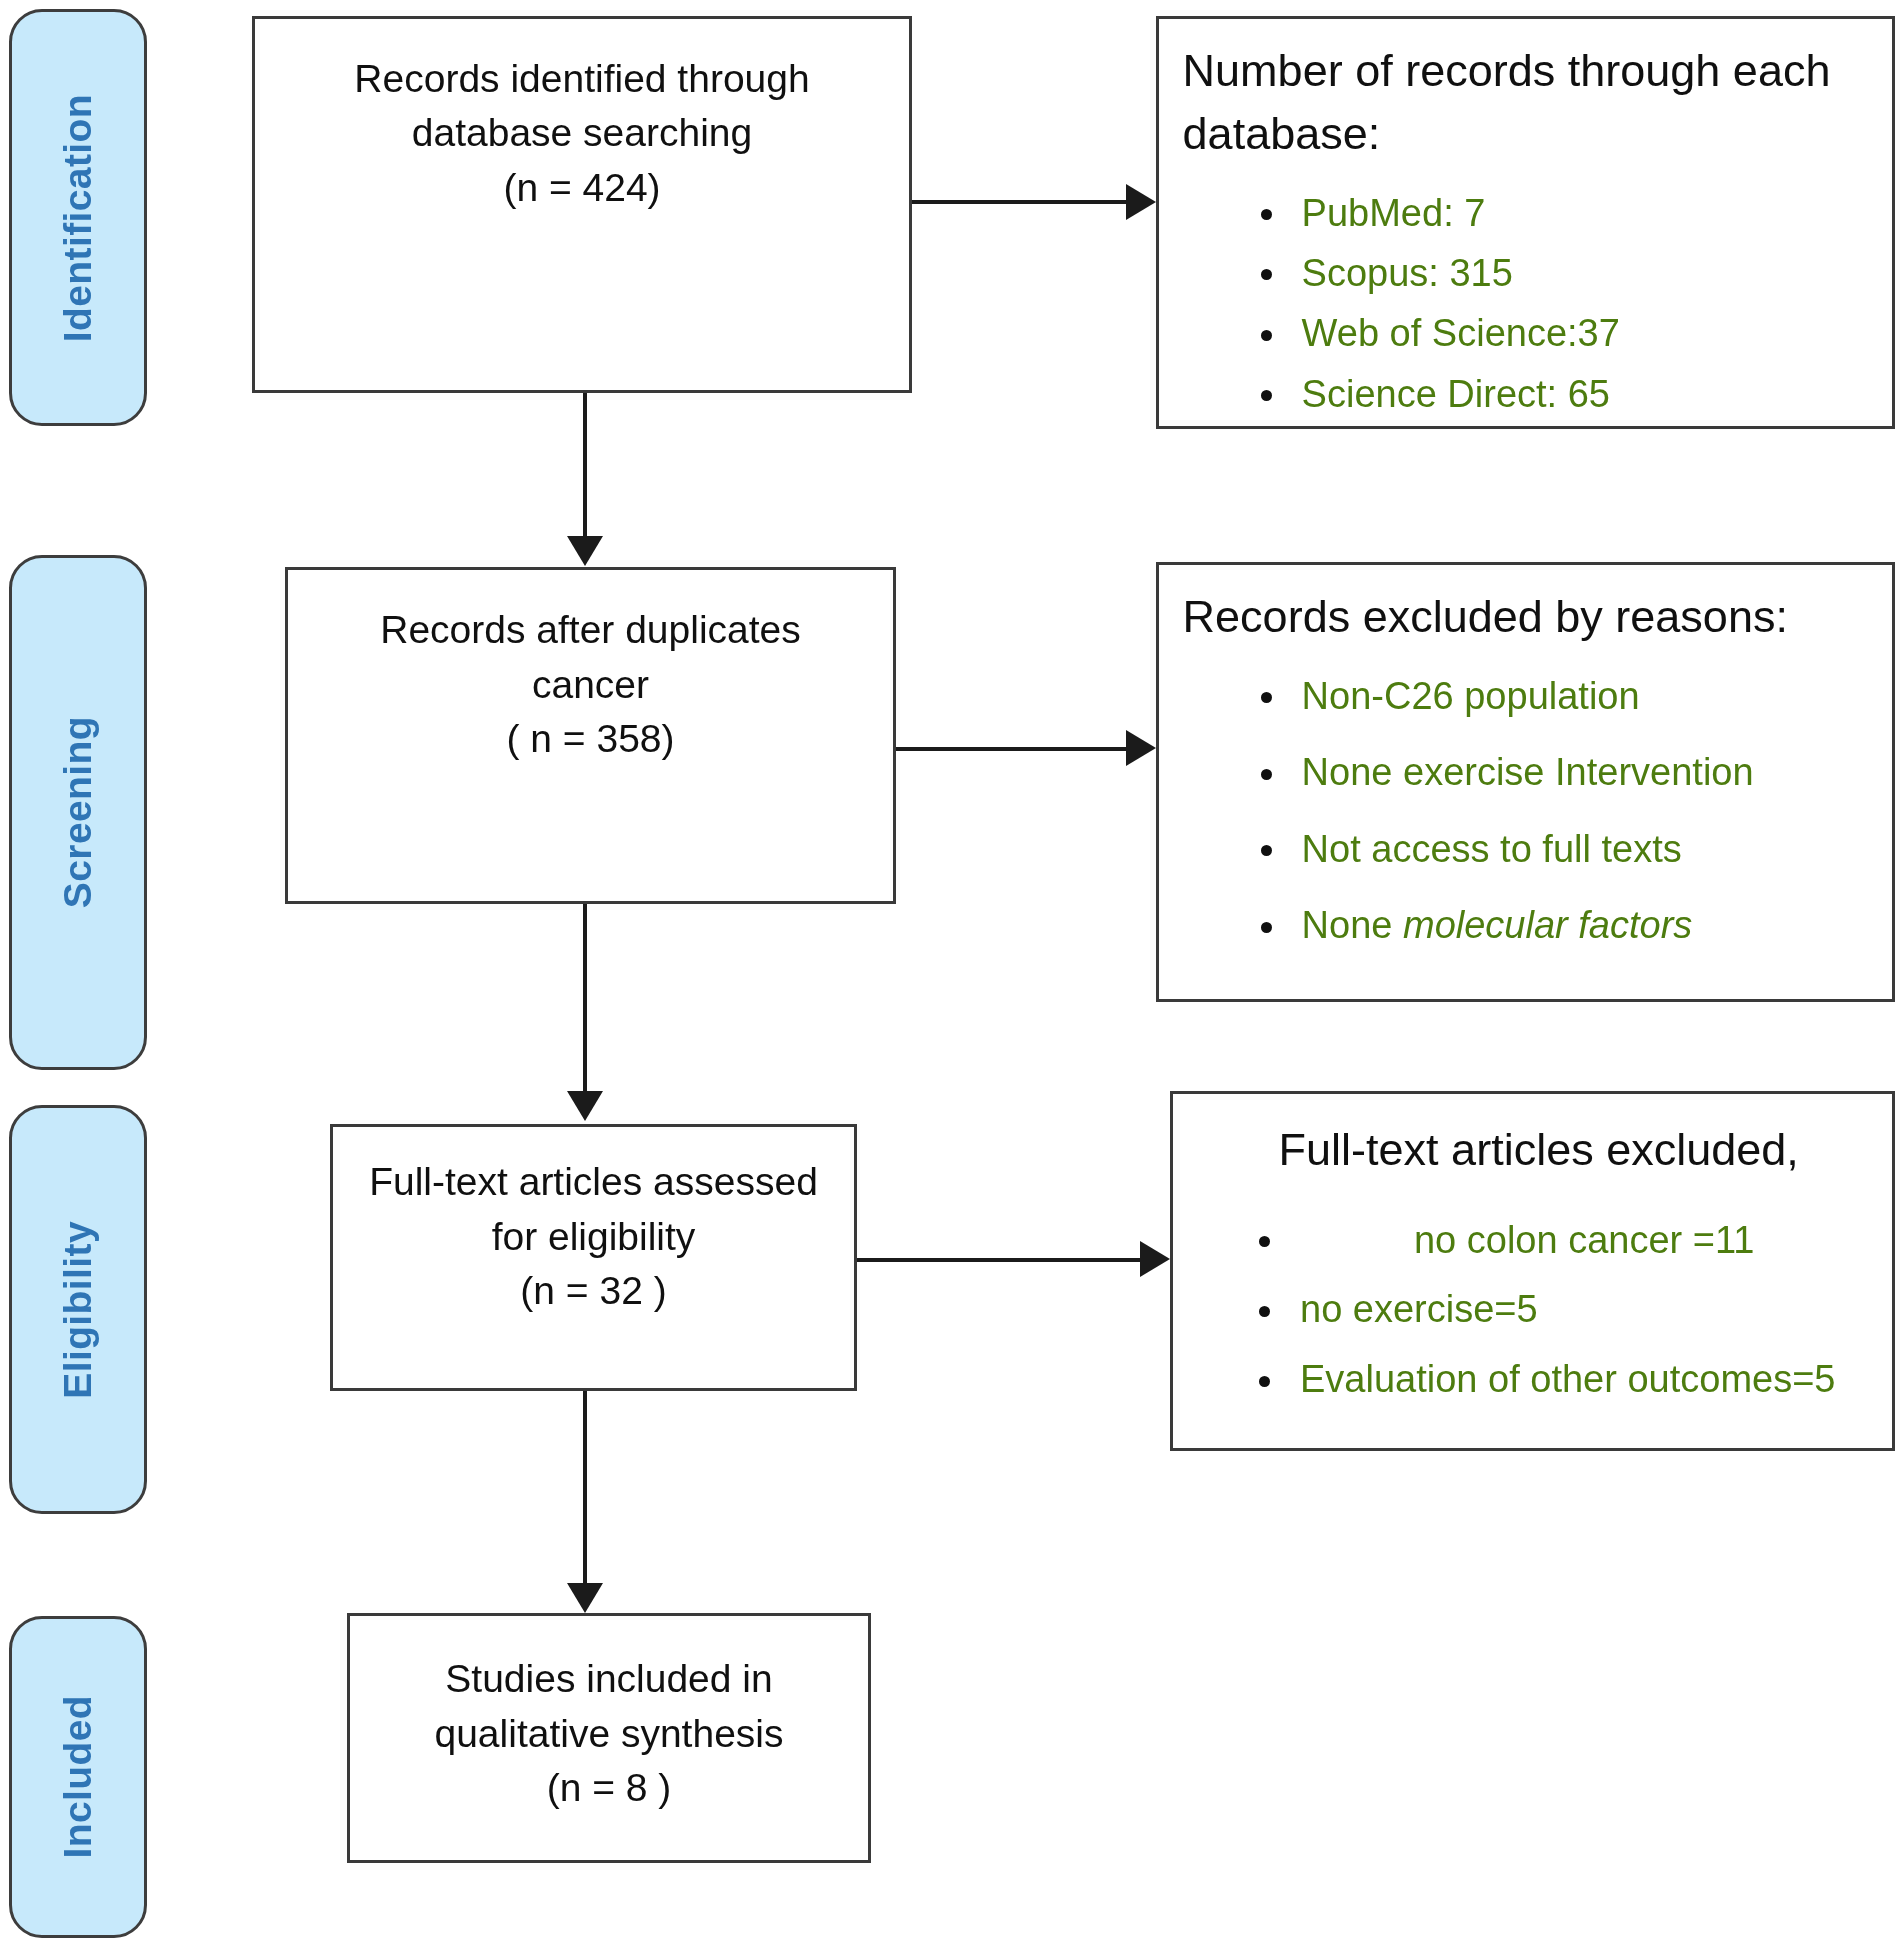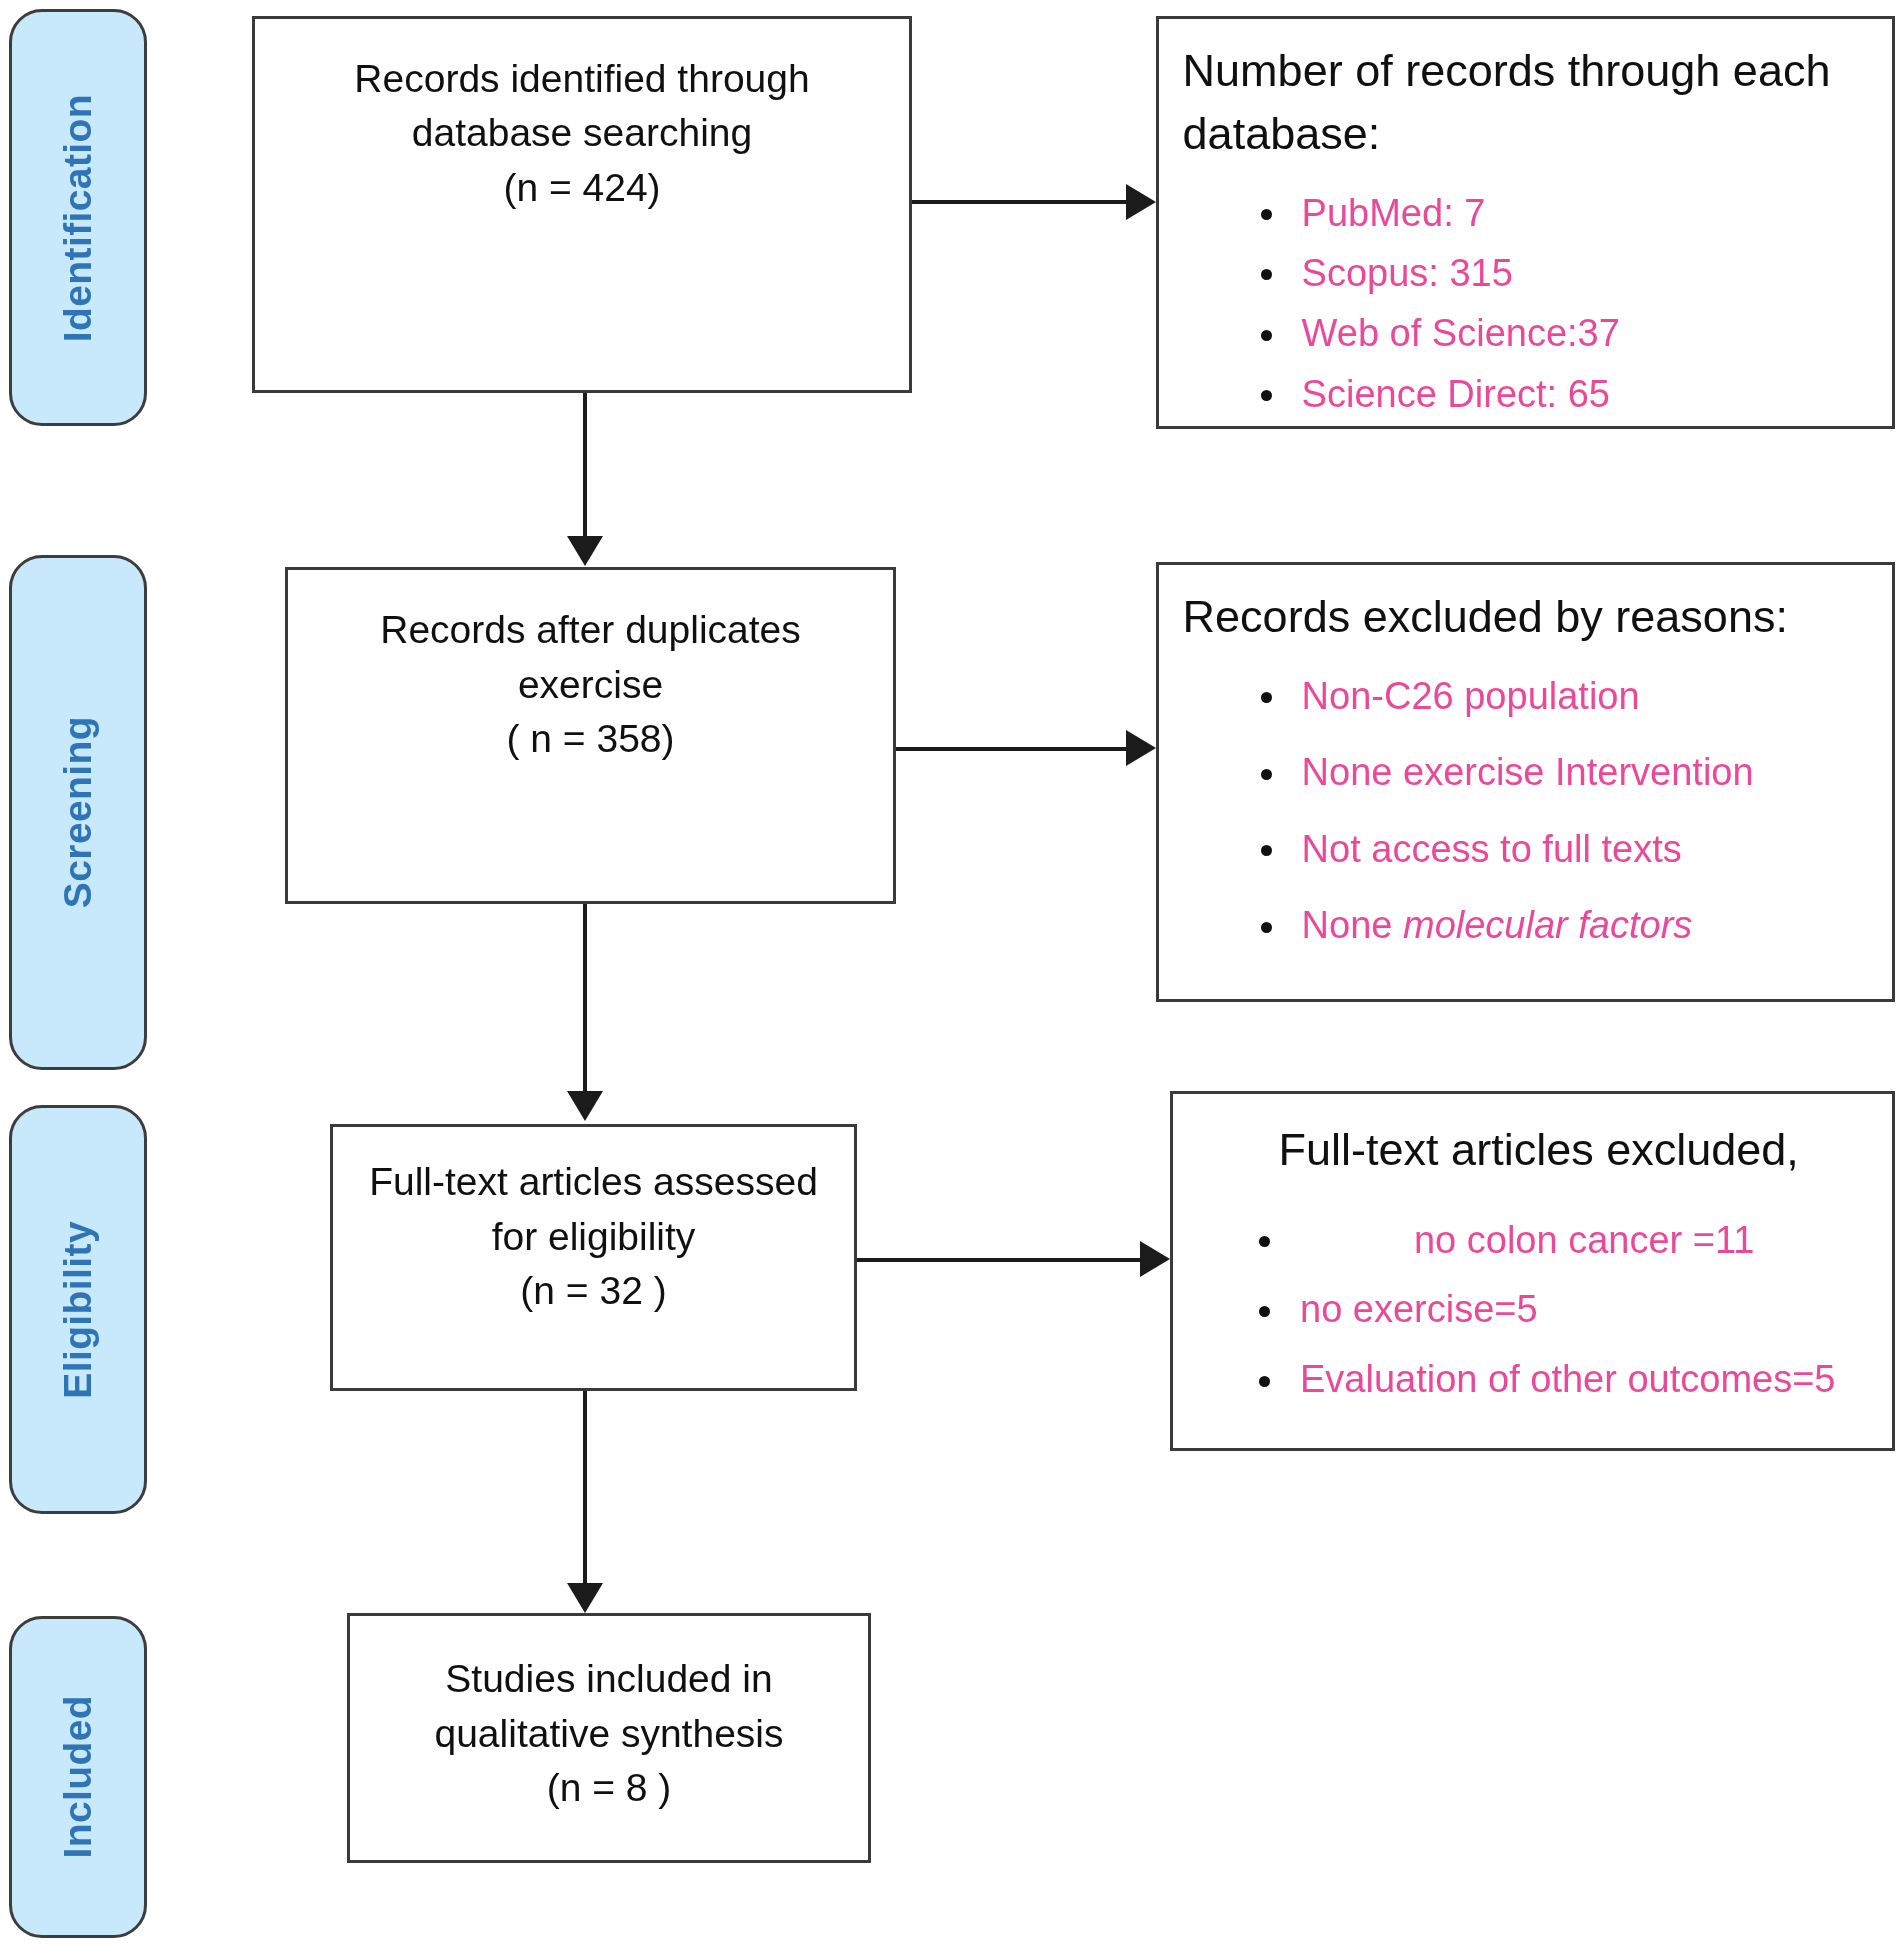--- a/index.html
+++ b/index.html
@@ -80,21 +80,21 @@
 
   
   ul.bullets {
     margin: 23.6px 0 0 0;
     padding: 0 0 0 75px;
     list-style: none;
   }
   ul.bullets li {
     position: relative;
     font-size: 38px;
-    color: #ec4899;
+    color: #4d7c0f;
     line-height: 1.30;
     padding-left: 44px;
     margin-bottom: 27px;
     font-family: "Liberation Sans", sans-serif;
     white-space: nowrap;
   }
   ul.bullets.dense li {
     margin-bottom: 11px;
   }
   ul.bullets li::before {
@@ -183,21 +183,21 @@
 
   <div class="conn-line-h" style="left:912px; top:200px; width:220px;"></div>
   <div class="arrowhead-right" style="left:1126px; top:184px;"></div>
 
   <div class="conn-line-v" style="left:583px; top:393px; height:146px;"></div>
   <div class="arrowhead-down" style="left:567px; top:536px;"></div>
 
   <div class="flow-box centered-box" style="left:285px; top:567px; width:611px; height:337px;">
     <div class="box-body">
       <div class="box-line">Records after duplicates</div>
-      <div class="box-line">exercise</div>
+      <div class="box-line">cancer</div>
       <div class="box-line">( n = 358)</div>
     </div>
   </div>
 
   <div class="flow-box" style="left:1156px; top:562px; width:739px; height:440px;">
     <div class="box-body">
       <div class="box-heading">Records excluded by reasons:</div>
       <ul class="bullets">
         <li><span>Non-C26 population</span></li>
         <li><span>None exercise Intervention</span></li>

